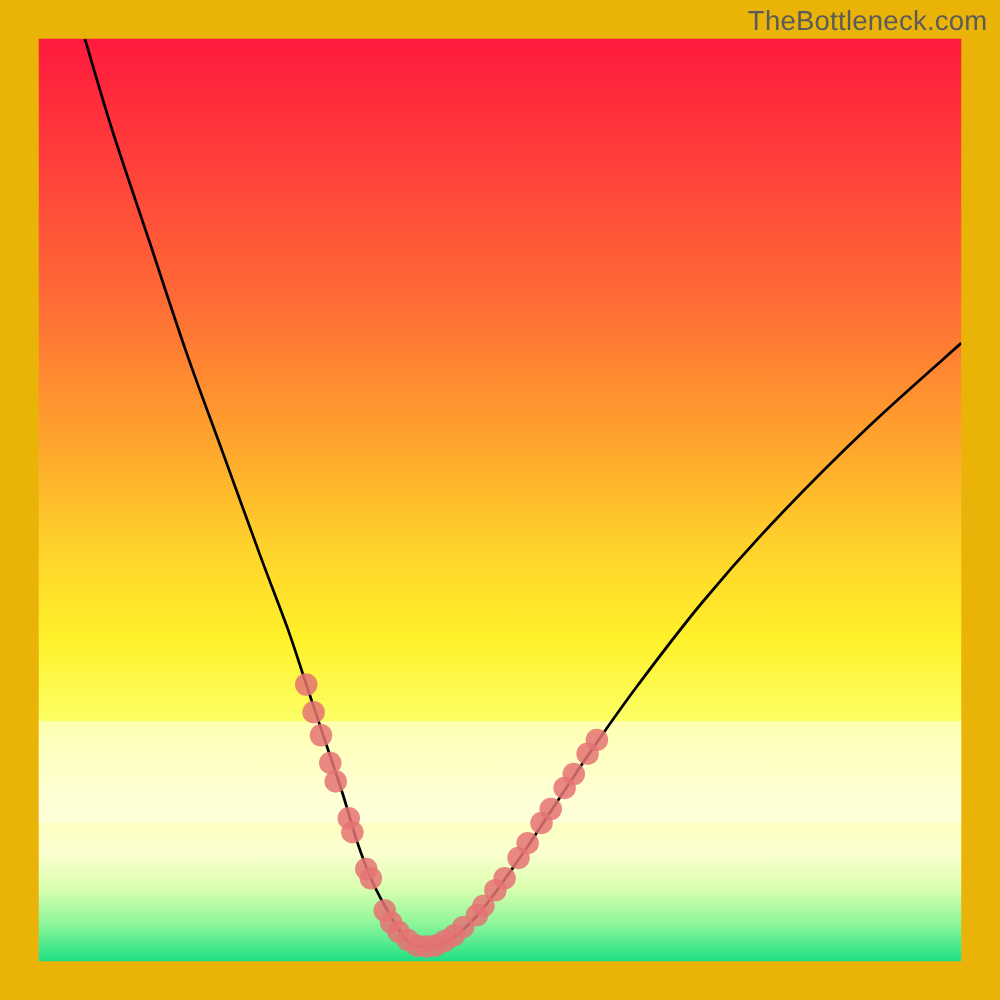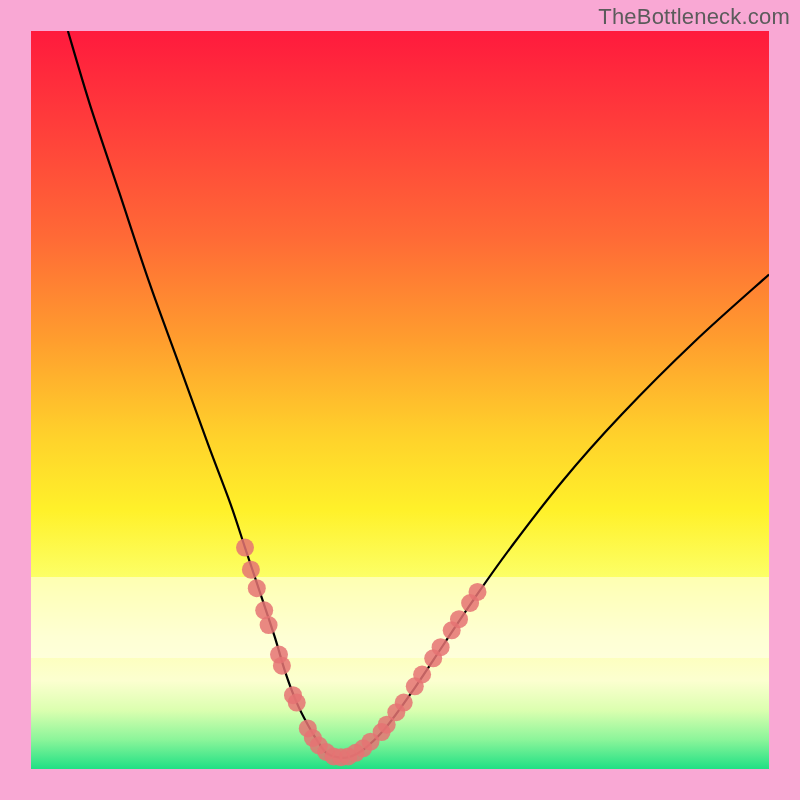--- a/index.html
+++ b/index.html
@@ -8,21 +8,21 @@
     width: 800px;
     height: 800px;
     overflow: hidden;
     background: #000;
     font-family: Arial, Helvetica, sans-serif;
   }
   .frame {
     position: relative;
     width: 800px;
     height: 800px;
-    background: #f9a8d4;
+    background: #eab308;
   }
   .plot-area {
     position: absolute;
     left: 31px;
     top: 31px;
     width: 738px;
     height: 738px;
     background: linear-gradient(
       to bottom,
       #ff1a3d 0%,

